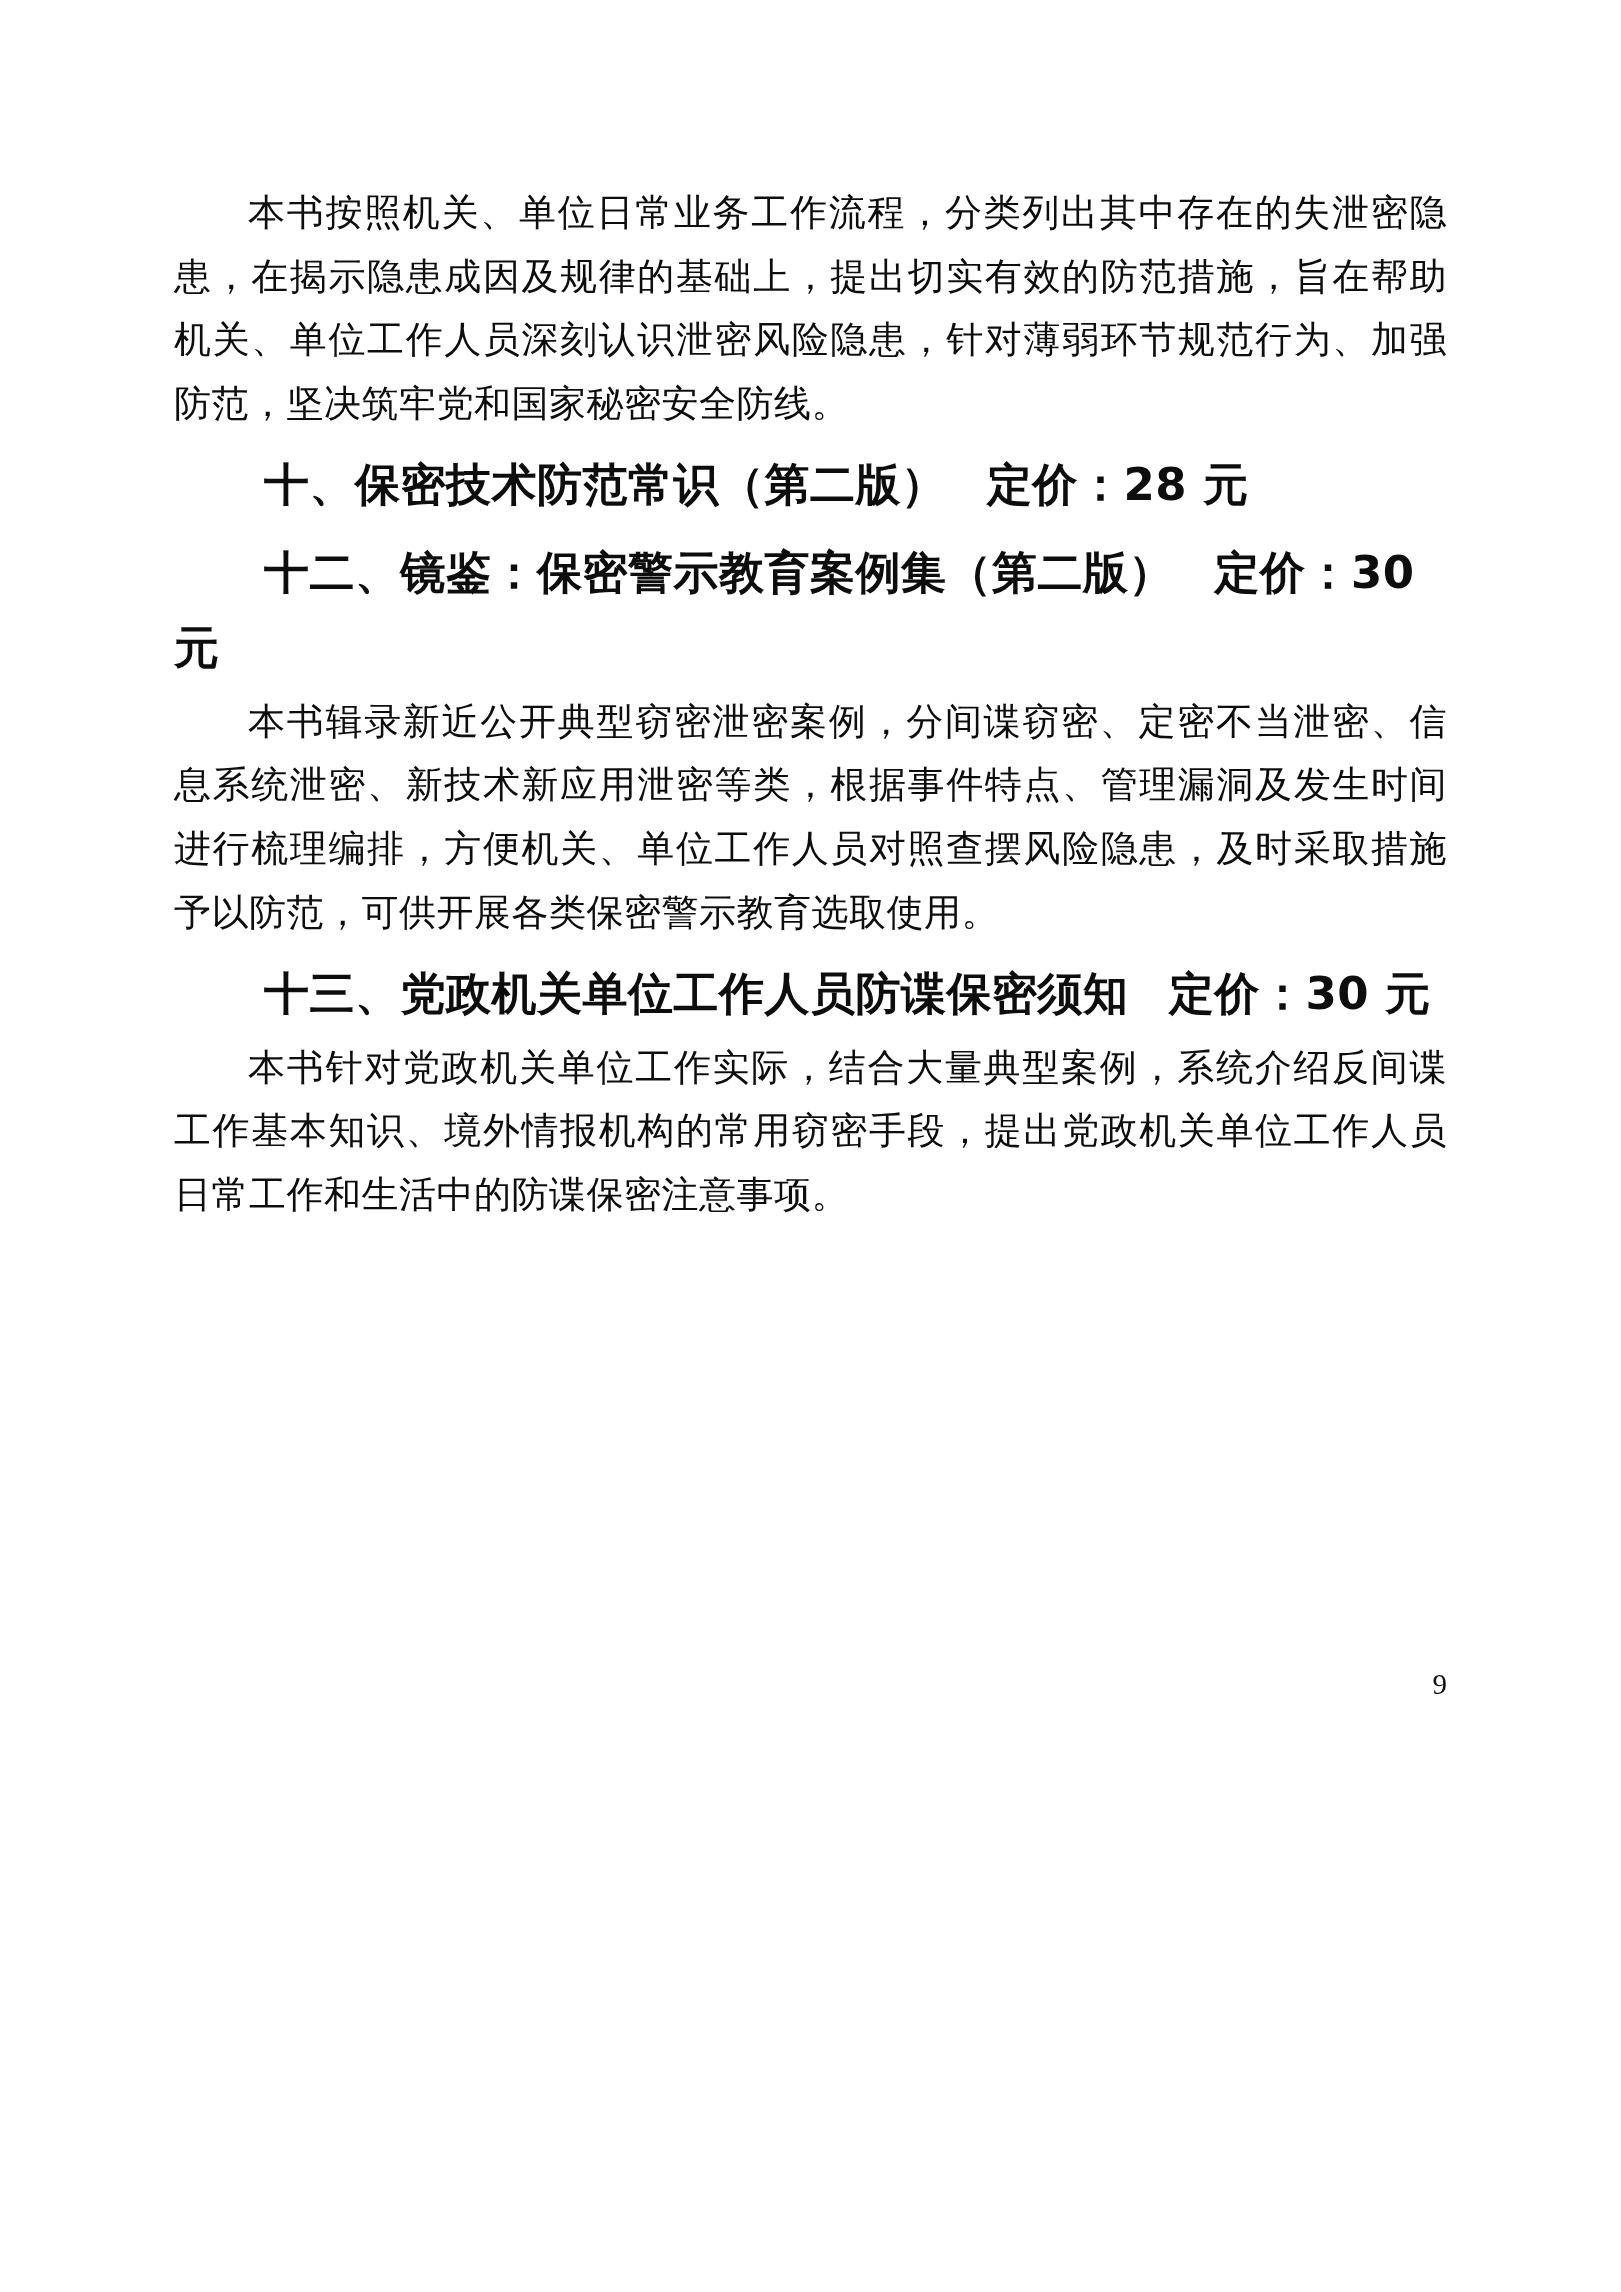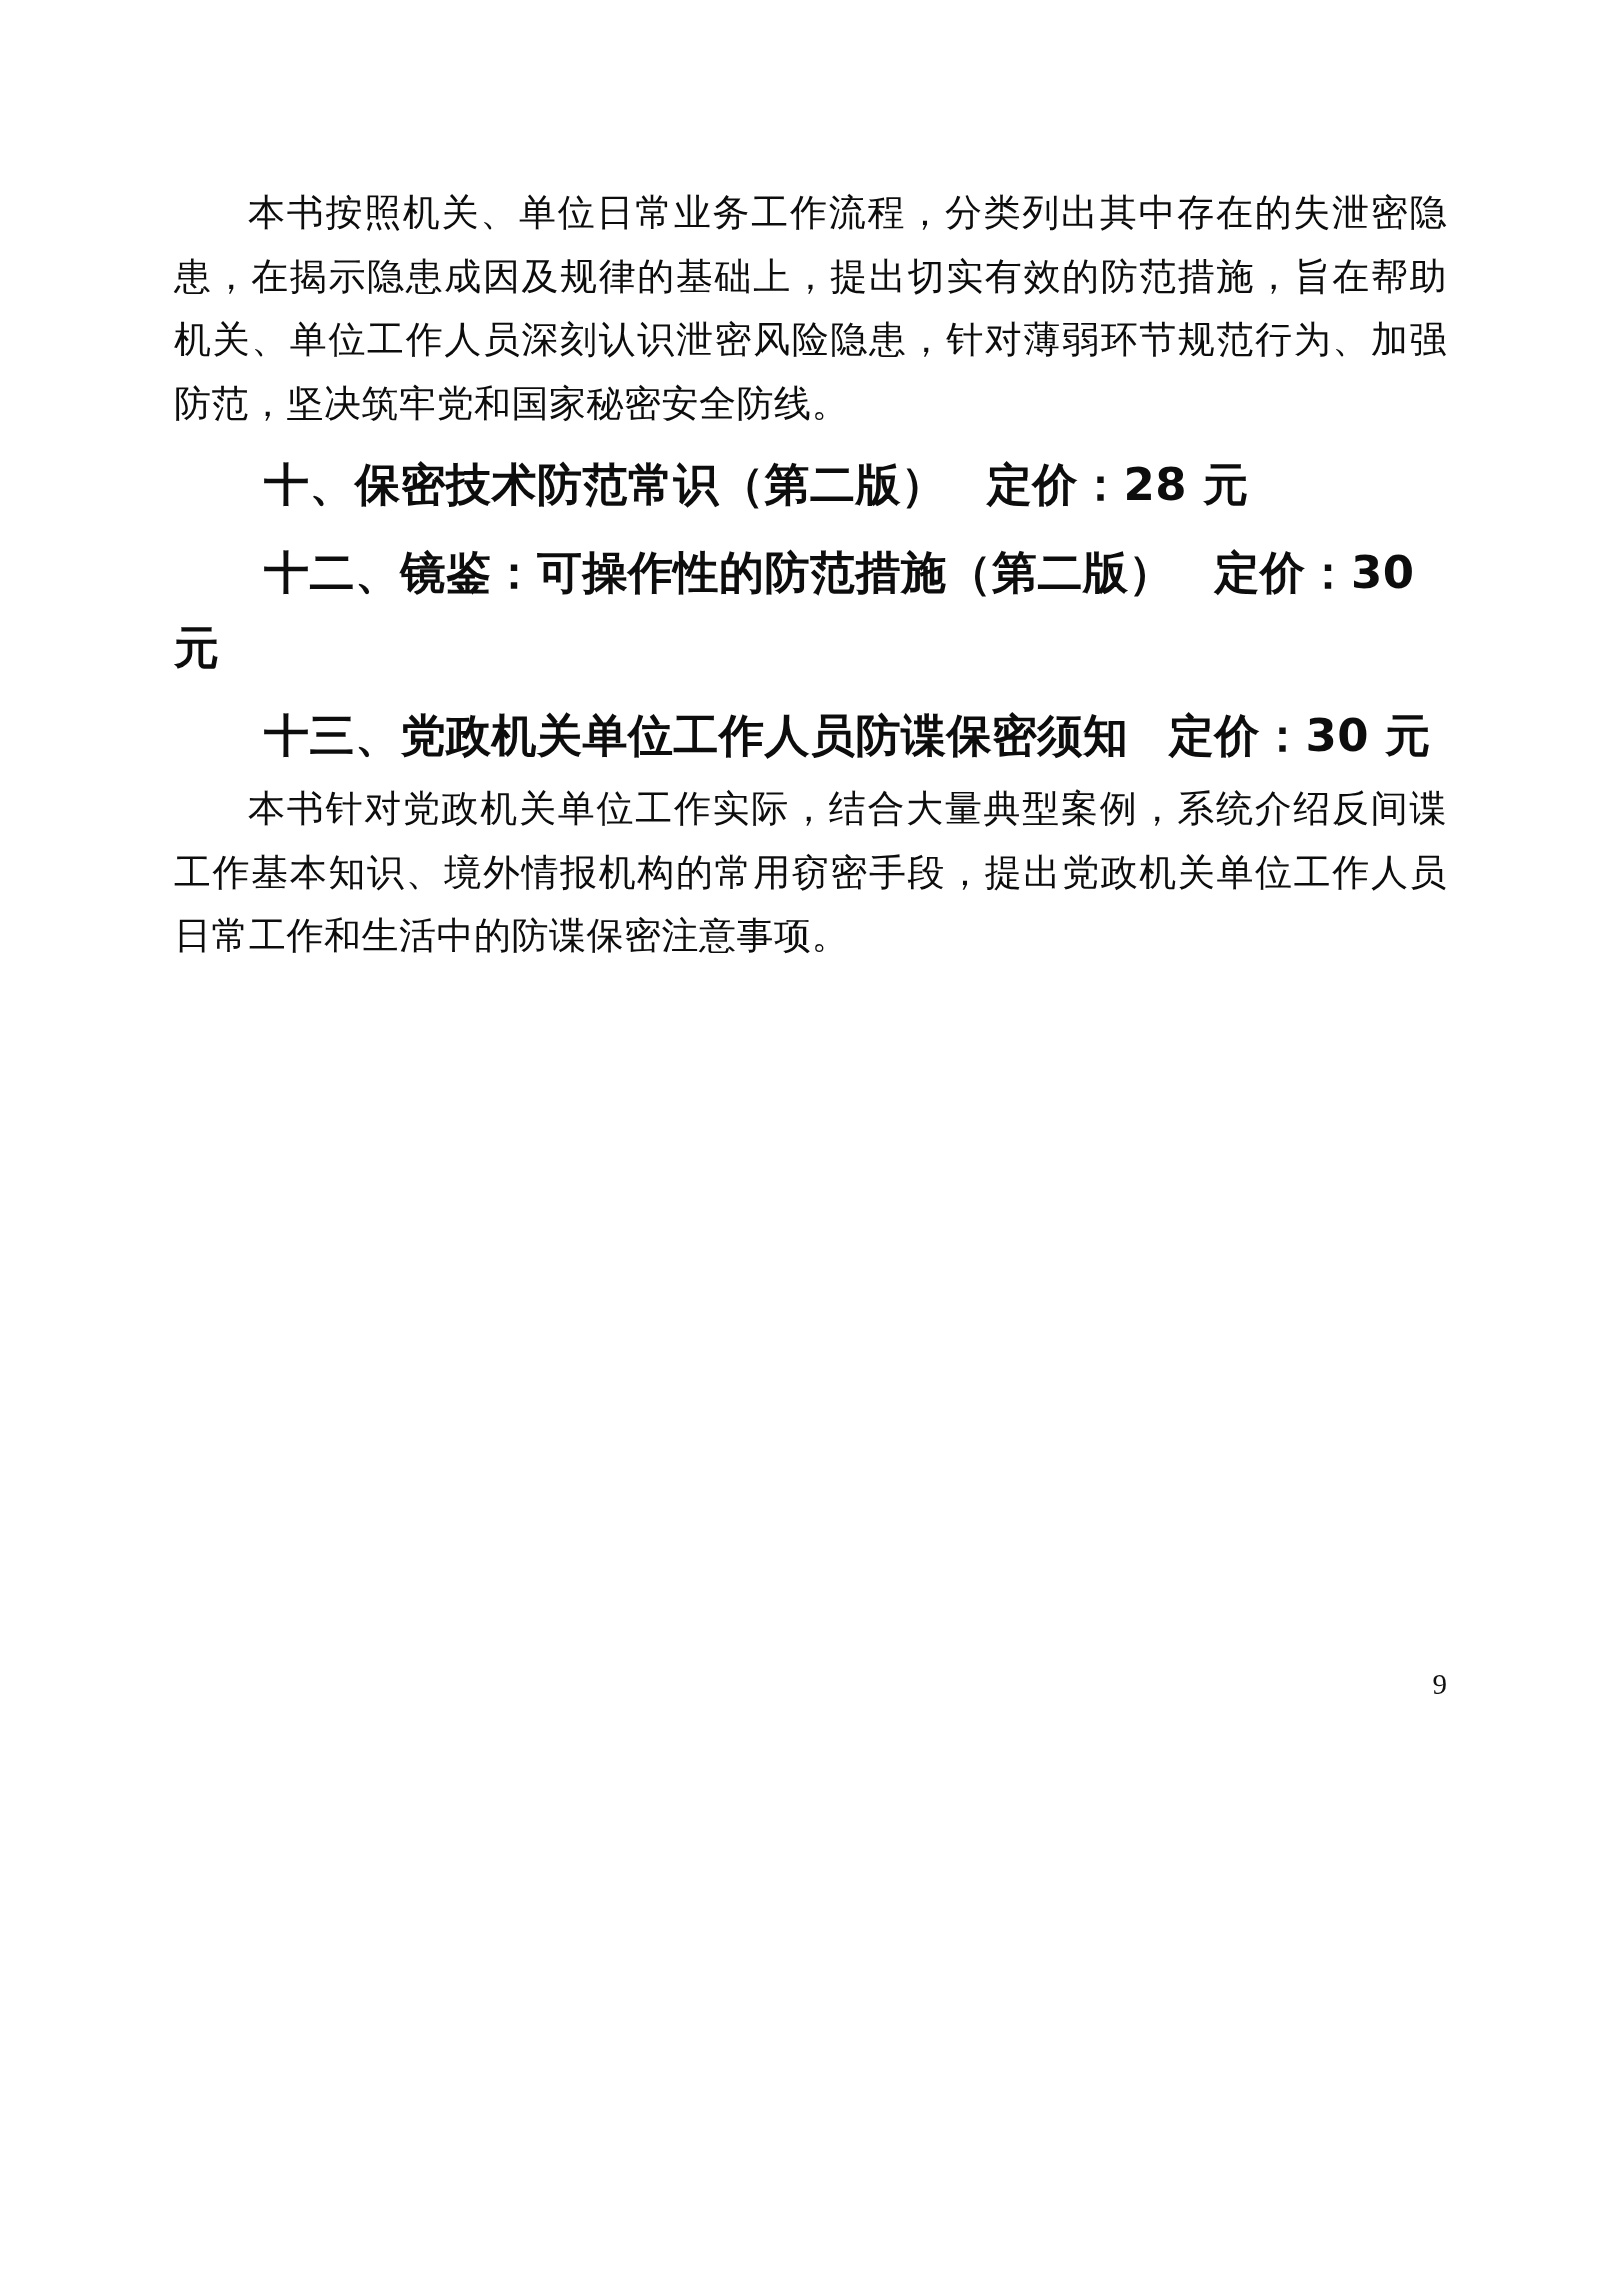--- a/index.html
+++ b/index.html
@@ -60,22 +60,23 @@
 
 <div class="page">
 
   <p class="body-para">本书按照机关、单位日常业务工作流程，分类列出其中存在的失泄密隐患，在揭示隐患成因及规律的基础上，提出切实有效的防范措施，旨在帮助机关、单位工作人员深刻认识泄密风险隐患，针对薄弱环节规范行为、加强防范，坚决筑牢党和国家秘密安全防线。</p>
 
   <h2 class="section-heading"><span>十、保密技术防范常识（第二版）</span><span class="price">定价：28 元</span></h2>
 
 
 
 
-  <h2 class="section-heading"><span>十二、镜鉴：可操作性的防范措施（第二版）</span><span class="price">定价：30 元</span></h2>
+  <h2 class="section-heading"><span>十二、镜鉴：保密警示教育案例集（第二版）</span><span class="price">定价：30 元</span></h2>
 
+  <p class="body-para">本书辑录新近公开典型窃密泄密案例，分间谍窃密、定密不当泄密、信息系统泄密、新技术新应用泄密等类，根据事件特点、管理漏洞及发生时间进行梳理编排，方便机关、单位工作人员对照查摆风险隐患，及时采取措施予以防范，可供开展各类保密警示教育选取使用。</p>
 
   <h2 class="section-heading"><span>十三、党政机关单位工作人员防谍保密须知</span><span class="price">定价：30 元</span></h2>
 
   <p class="body-para">本书针对党政机关单位工作实际，结合大量典型案例，系统介绍反间谍工作基本知识、境外情报机构的常用窃密手段，提出党政机关单位工作人员日常工作和生活中的防谍保密注意事项。</p>
 
 
   <div class="page-number">9</div>
 </div>
 
 

